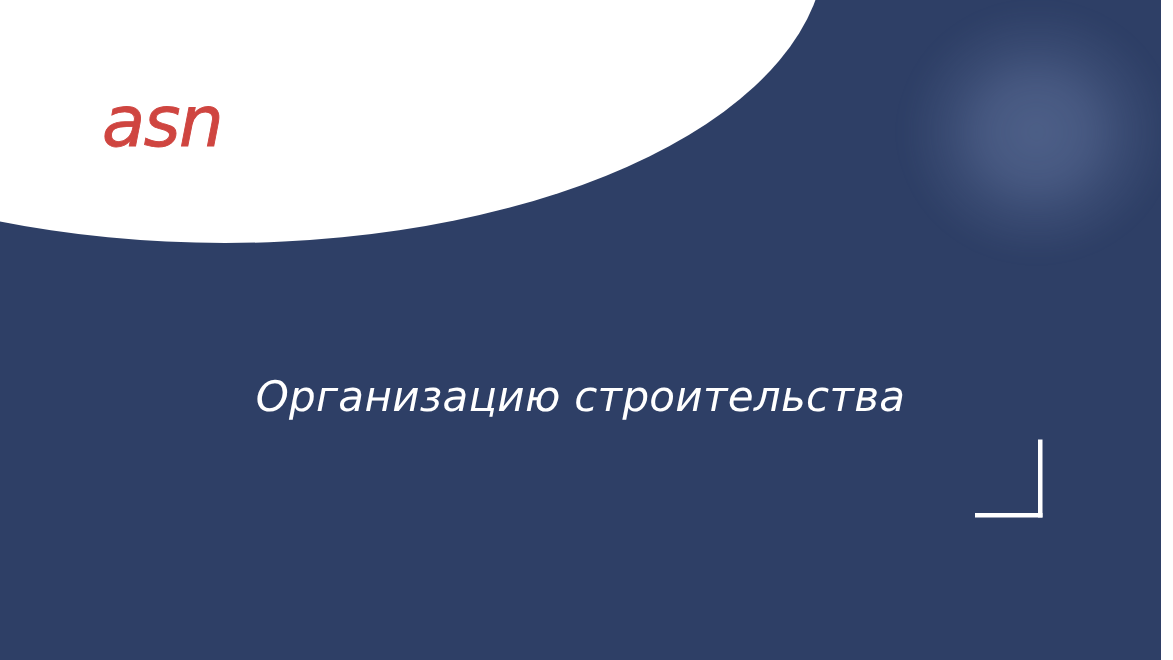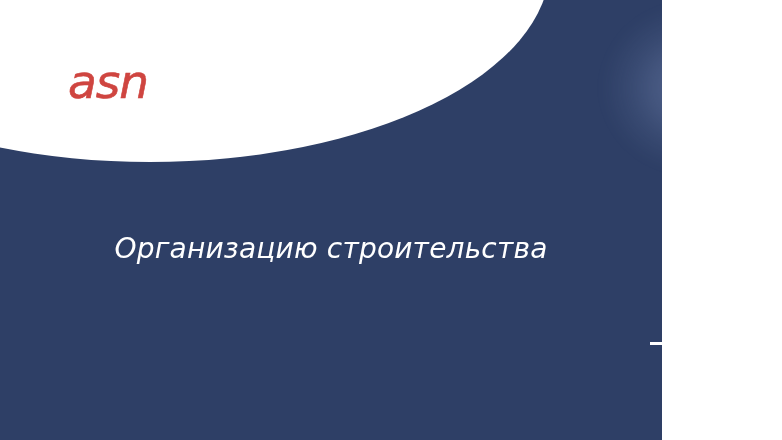--- a/index.html
+++ b/index.html
@@ -7,21 +7,21 @@
     margin: 0;
     padding: 0;
     background: #ffffff;
   }
   body {
     font-family: "Liberation Sans", sans-serif;
   }
 
   .card {
     position: relative;
-    width: 662px;
+    width: 774px;
     height: 440px;
     overflow: hidden;
     background: #2e3f66;
     text-decoration: underline;
   }
 
   
   .glow {
     position: absolute;
     left: 602px;
@@ -79,21 +79,21 @@
     margin-left: -4px;
     position: relative;
     top: -1px;
   }
 
   
   .headline {
     position: absolute;
     left: 0;
     right: 0;
-    top: 230px;
+    top: 246px;
     text-align: center;
     color: #ffffff;
     font-family: "DejaVu Sans", sans-serif;
     font-style: italic;
     font-weight: 300;
     font-size: 28px;
     line-height: 38px;
     letter-spacing: 0.2px;
     padding: 0 60px;
     box-sizing: border-box;

